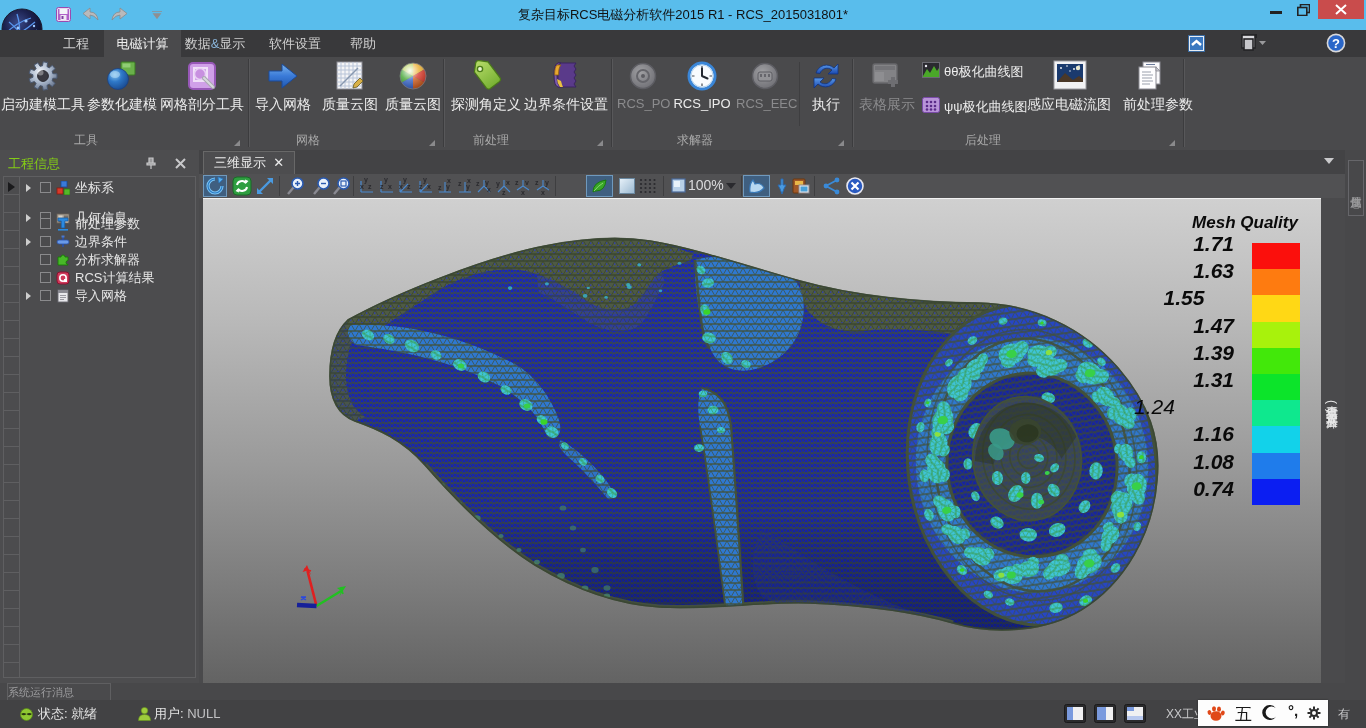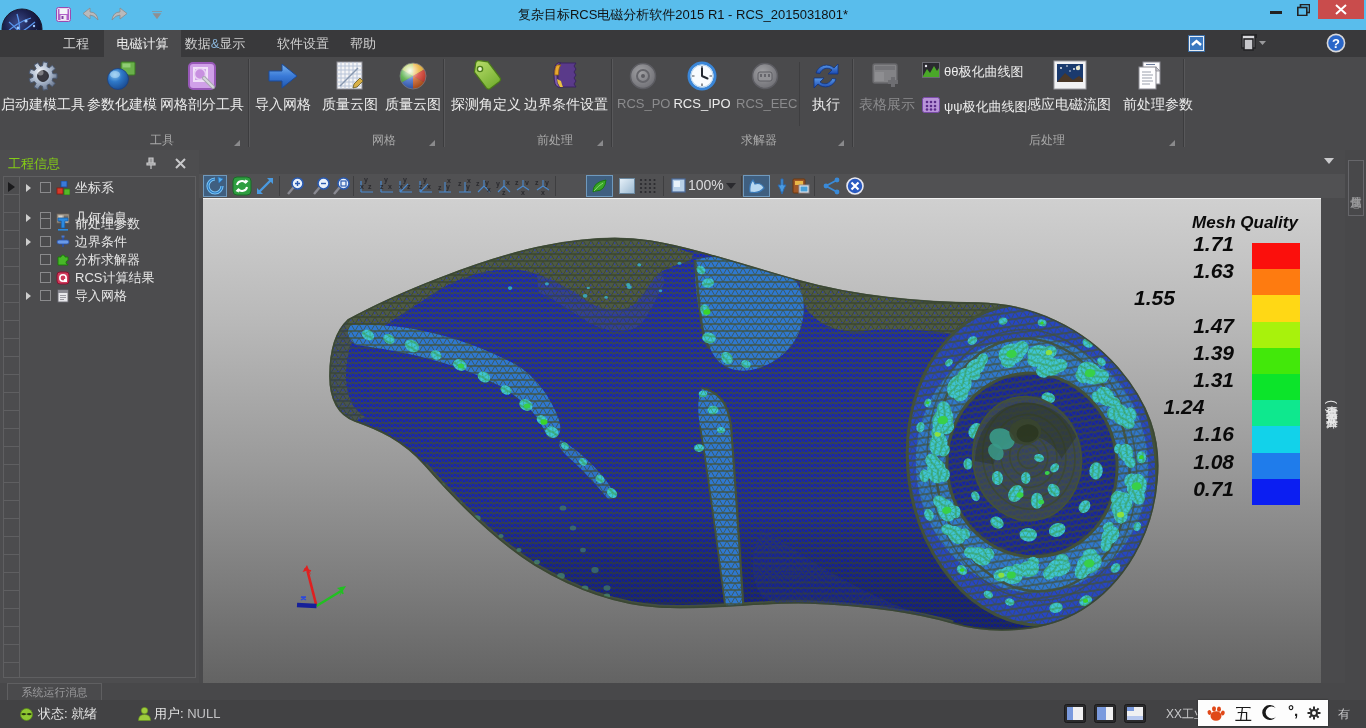--- a/index.html
+++ b/index.html
@@ -6,21 +6,21 @@
  font-family:"Liberation Sans",sans-serif;-webkit-font-smoothing:antialiased}
 .abs{position:absolute}
 #titlebar{position:absolute;left:0;top:0;width:1366px;height:30px;background:#59bdec}
 #title{position:absolute;left:0;top:0;width:1366px;height:30px;line-height:30px;text-align:center;
  font-size:13px;color:#111}
 #menubar{position:absolute;left:0;top:30px;width:1366px;height:27px;background:#39393b}
 .mtab{position:absolute;top:30px;height:27px;line-height:27px;font-size:13px;color:#cfcfcf;text-align:center}
 #ribbon{position:absolute;left:0;top:57px;width:1366px;height:93px;background:#4a4a4c}
 .gsep{position:absolute;top:2px;height:88px;width:2px;
  background:linear-gradient(90deg,#3c3c3e 50%,#58585a 50%)}
-.glabel{position:absolute;top:75px;height:16px;font-size:12px;color:#a9a9a9;text-align:right;line-height:16px}
+.glabel{position:absolute;top:75px;height:16px;font-size:12px;color:#a9a9a9;text-align:left;line-height:16px}
 .rlabel{position:absolute;top:39px;font-size:14px;color:#ececec;text-align:center;white-space:nowrap}
 .rlabel2{position:absolute;font-size:13px;color:#ececec;white-space:nowrap}
 .dis{color:#8b8b8d}
 .ricon{position:absolute;top:3px;width:32px;height:32px}
 .tri{position:absolute;top:83px;width:0;height:0;border-left:6px solid transparent;border-bottom:6px solid #8a8a8c}
 #main{position:absolute;left:0;top:150px;width:1366px;height:533px}
 #lpanel{position:absolute;left:0;top:0;width:199px;height:533px;background:#4d4d4f}
 #lhead{position:absolute;left:8px;top:5px;font-size:13px;color:#84cc16}
 #ltree{position:absolute;left:3px;top:26px;width:193px;height:502px;border:1px solid #5f5f61;background:#4c4c4e}
 .trow{position:absolute;left:0;height:18px;width:190px;font-size:13px;color:#e6e6e6;line-height:18px}
@@ -36,22 +36,22 @@
 .tsel{background:#3f5f80;outline:1px solid #6f99bd}
 #viewport{position:absolute;left:4px;top:48px;width:1118px;height:485px;
  background:linear-gradient(180deg,#d0d0d0 0%,#b9b9b9 25%,#9a9a9a 55%,#7c7c7c 80%,#636363 100%)}
 #vstrip{position:absolute;left:1122px;top:48px;width:24px;height:485px;background:#4a4a4c}
 #vstriptext{position:absolute;left:1124px;top:170px;width:20px;height:170px;color:#e8e8e8;font-size:12px;
  writing-mode:vertical-lr;text-align:center;letter-spacing:1px}
 #rstrip{position:absolute;left:1345px;top:150px;width:21px;height:533px;background:#48484a}
 #rtab{position:absolute;left:1348px;top:160px;width:16px;height:56px;border:1px solid #66666a;
  color:#9a9a9c;font-size:11px;writing-mode:vertical-lr;text-align:center;line-height:14px}
 #msgstrip{position:absolute;left:0;top:683px;width:1366px;height:17px;background:#48484a}
-#msgtab{position:absolute;left:7px;top:0px;width:95px;height:17px;border:1px solid #5f5f61;border-bottom:none;
- color:#9d9d9f;font-size:11px;text-align:center;line-height:16px;background:#4a4a4c}
+#msgtab{position:absolute;left:7px;top:0px;width:104px;height:17px;border:1px solid #5f5f61;border-bottom:none;
+ color:#9d9d9f;font-size:11px;line-height:16px;background:#4a4a4c}
 #statusbar{position:absolute;left:0;top:700px;width:1366px;height:28px;background:#424244}
 .stxt{position:absolute;top:0;height:28px;line-height:28px;font-size:13px;color:#e4e4e4}
 </style></head>
 <body>
 <div id="titlebar"></div>
 <div id="title">复杂目标RCS电磁分析软件2015 R1 - RCS_2015031801*</div>
 
 <svg class="abs" style="left:1px;top:8px" width="42" height="42">
  <defs>
   <radialGradient id="logog" cx="40%" cy="35%" r="75%">
@@ -99,21 +99,21 @@
  <rect x="0.8" y="3.5" width="9" height="8" fill="#59bdec" stroke="#222" stroke-width="1.6"></rect>
 </svg>
 <div class="abs" style="left:1318px;top:0;width:46px;height:19px;background:#c94c4c"></div>
 <svg class="abs" style="left:1335px;top:4px" width="12" height="11">
  <path d="M1,1 L11,10 M11,1 L1,10" stroke="#fff" stroke-width="2"></path>
 </svg>
 <div id="menubar"></div>
 <div class="mtab" style="left:104px;width:77px;background:#4a4a4c;color:#f0f0f0">电磁计算</div>
 <div class="mtab" style="left:48px;width:56px">工程</div>
 <div class="mtab" style="left:173px;width:84px">数据<span style="color:#8ab4d8">&amp;</span>显示</div>
-<div class="mtab" style="left:263px;width:80px">软件设置</div>
+<div class="mtab" style="left:255px;width:80px">软件设置</div>
 <div class="mtab" style="left:338px;width:50px">帮助</div>
 
 <svg class="abs" style="left:1188px;top:35px" width="17" height="17">
  <rect x="0.5" y="0.5" width="16" height="16" fill="#e8eef4" stroke="#3a6aa0"></rect>
  <rect x="2" y="2" width="13" height="13" fill="#3a78c0"></rect>
  <path d="M4,10 l4.5,-4 4.5,4" stroke="#fff" stroke-width="2.4" fill="none"></path>
 </svg>
 <svg class="abs" style="left:1240px;top:33px" width="26" height="21">
  <rect x="2" y="2" width="13px" height="13" fill="#dadade" stroke="#242426" stroke-width="1.6"></rect>
  <rect x="4" y="6" width="9" height="11" fill="#c8c8cc" stroke="#242426" stroke-width="1.6"></rect>
@@ -420,20 +420,23 @@
             <rect x="2" y="1" width="10" height="3" fill="#8a8a92"></rect>
             <g stroke="#9a9aa2" stroke-width="1">
               <path d="M4,6.5 h6 M4,8.5 h6 M4,10.5 h4"></path>
             </g>
           </svg>
     <span class="abs" style="left:71px">导入网格</span>
         </div>
   </div>
  </div>
  <div id="center">
+  <div id="tabbar">
+        <div id="vtab">三维显示&nbsp;&nbsp;✕</div>
+      </div>
   <div id="toolbar">
    <div class="tsep" style="left:80px"></div>
         <div class="tsep" style="left:154px"></div>
    <div class="tsep" style="left:356px"></div>
         <div class="tsep" style="left:464px"></div>
    <div class="tsep" style="left:542px"></div>
         <div class="tsep" style="left:615px"></div>
 
    <div class="tico tsel" style="left:5px;width:22px"></div>
    <svg class="tico" style="left:6px" viewBox="0 0 20 20">
@@ -867,28 +870,28 @@
         <div class="abs" style="left:1049px;top:97.4px;width:48px;height:26.2px;background:#ffd815"></div>
         <div class="abs" style="left:1049px;top:123.6px;width:48px;height:26.2px;background:#a8f20c"></div>
         <div class="abs" style="left:1049px;top:149.8px;width:48px;height:26.2px;background:#42e80a"></div>
         <div class="abs" style="left:1049px;top:176.0px;width:48px;height:26.2px;background:#0ce42a"></div>
         <div class="abs" style="left:1049px;top:202.2px;width:48px;height:26.2px;background:#0ee88e"></div>
         <div class="abs" style="left:1049px;top:228.4px;width:48px;height:26.2px;background:#12d2ea"></div>
         <div class="abs" style="left:1049px;top:254.6px;width:48px;height:26.2px;background:#1f7ceb"></div>
         <div class="abs" style="left:1049px;top:280.8px;width:48px;height:26.2px;background:#0b1ef2"></div>
         <div class="abs" style="left:931px;top:34.0px;width:100px;text-align:right;font-size:21px;font-weight:bold;font-style:italic;color:#0a0a0a">1.71</div>
         <div class="abs" style="left:931px;top:61.2px;width:100px;text-align:right;font-size:21px;font-weight:bold;font-style:italic;color:#0a0a0a">1.63</div>
-        <div class="abs" style="left:931px;top:88.4px;width:100px;text-align:left;font-size:21px;font-weight:bold;font-style:italic;color:#0a0a0a">1.55</div>
+        <div class="abs" style="left:931px;top:88.4px;width:100px;text-align:center;font-size:21px;font-weight:bold;font-style:italic;color:#0a0a0a">1.55</div>
         <div class="abs" style="left:931px;top:115.6px;width:100px;text-align:right;font-size:21px;font-weight:bold;font-style:italic;color:#0a0a0a">1.47</div>
         <div class="abs" style="left:931px;top:142.8px;width:100px;text-align:right;font-size:21px;font-weight:bold;font-style:italic;color:#0a0a0a">1.39</div>
         <div class="abs" style="left:931px;top:170.0px;width:100px;text-align:right;font-size:21px;font-weight:bold;font-style:italic;color:#0a0a0a">1.31</div>
-        <div class="abs" style="left:931px;top:197.2px;width:100px;text-align:center;font-size:21px;font-weight:bold;font-style:italic;color:#0a0a0a">1.24</div>
+        <div class="abs" style="left:931px;top:197.2px;width:100px;text-align:left;font-size:21px;font-weight:normal;font-style:italic;color:#0a0a0a">1.24</div>
         <div class="abs" style="left:931px;top:224.4px;width:100px;text-align:right;font-size:21px;font-weight:bold;font-style:italic;color:#0a0a0a">1.16</div>
         <div class="abs" style="left:931px;top:251.6px;width:100px;text-align:right;font-size:21px;font-weight:bold;font-style:italic;color:#0a0a0a">1.08</div>
-        <div class="abs" style="left:931px;top:278.8px;width:100px;text-align:right;font-size:21px;font-weight:bold;font-style:italic;color:#0a0a0a">0.71</div>
+        <div class="abs" style="left:931px;top:278.8px;width:100px;text-align:right;font-size:21px;font-weight:bold;font-style:italic;color:#0a0a0a">0.74</div>
         <svg class="abs" style="left:88px;top:363px" width="64" height="52">
 <path d="M25.5,45 L16.5,10" stroke="#e02020" stroke-width="2.6"></path>
 <path d="M16,4 l-4.5,7 5,-1.5 3.5,4.5 z" fill="#e02020"></path>
 <path d="M13,8 l7,2" stroke="#e02020" stroke-width="1.6"></path>
 <path d="M25.5,45 L50,30" stroke="#22c022" stroke-width="2.4"></path>
 <path d="M55,25 l-9,2 4,3 -1.5,5.5 z" fill="#22c022"></path>
 <path d="M50,26 l2,7" stroke="#22c022" stroke-width="1.6"></path>
 <path d="M25.5,45 L6,44" stroke="#16209a" stroke-width="4.5"></path>
 <path d="M10,36 h5 m-5,3 l5,-3 m-5,0 l5,3" stroke="#2a48e0" stroke-width="1.4"></path>
 </svg>

